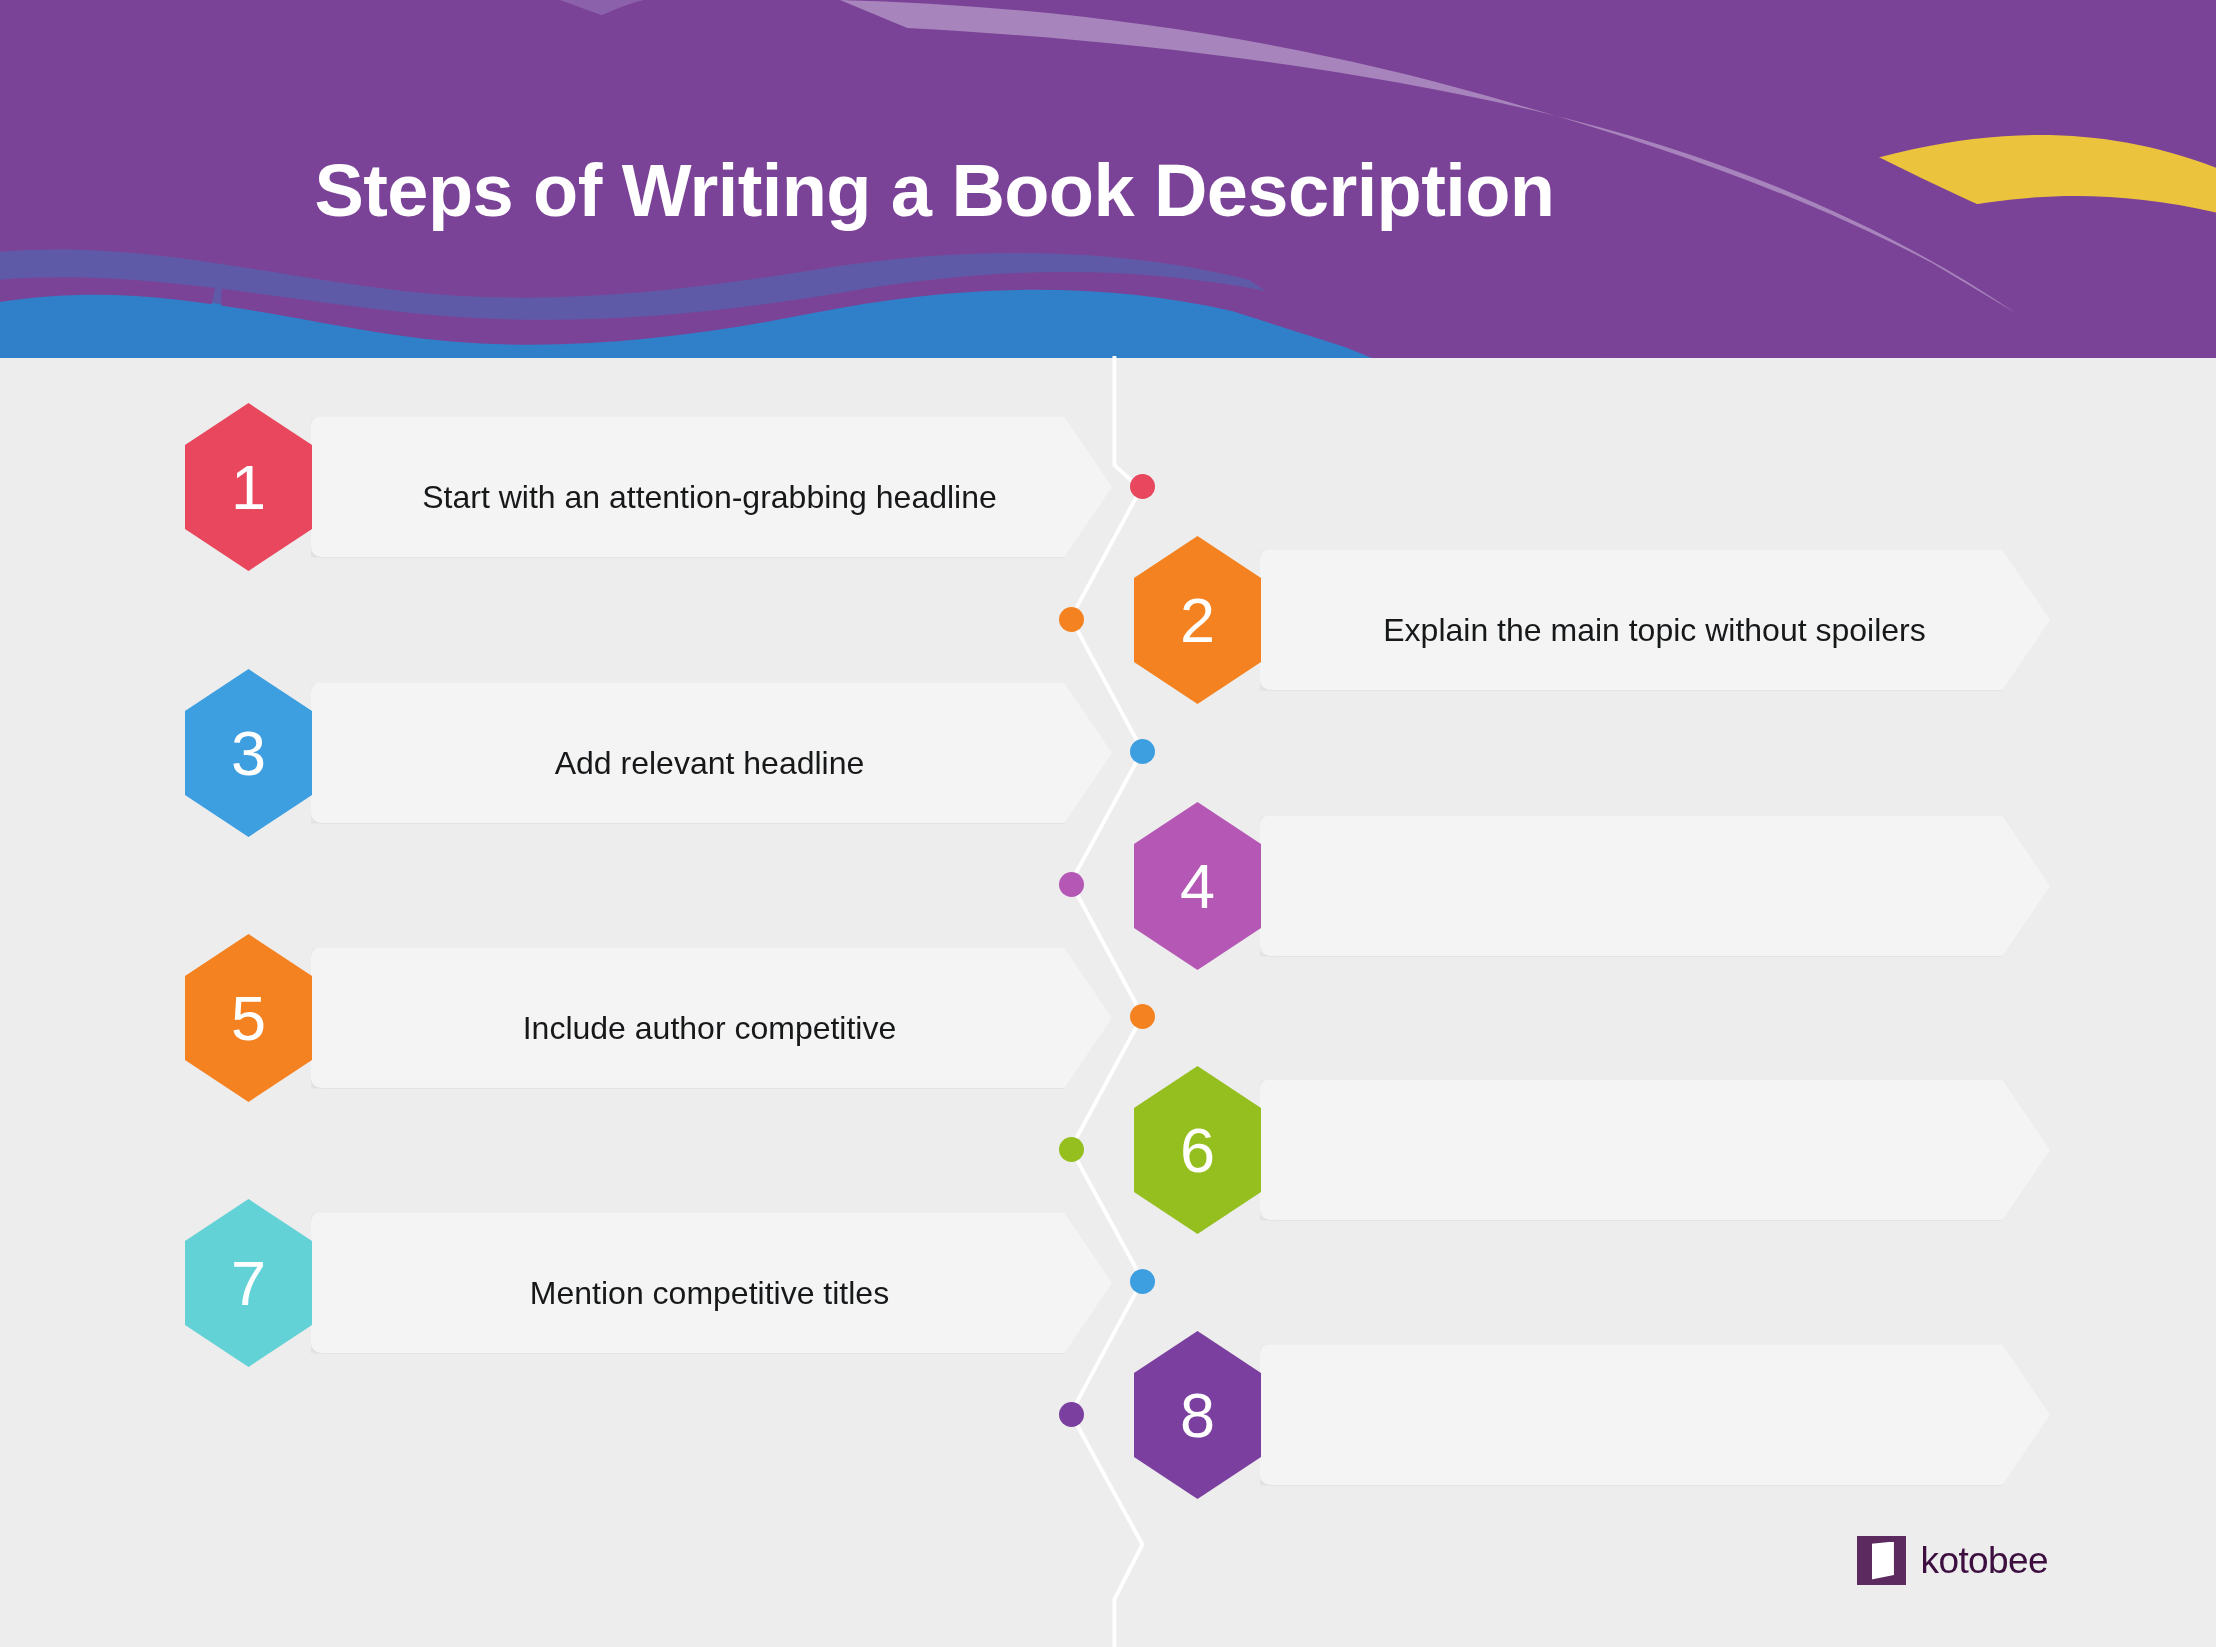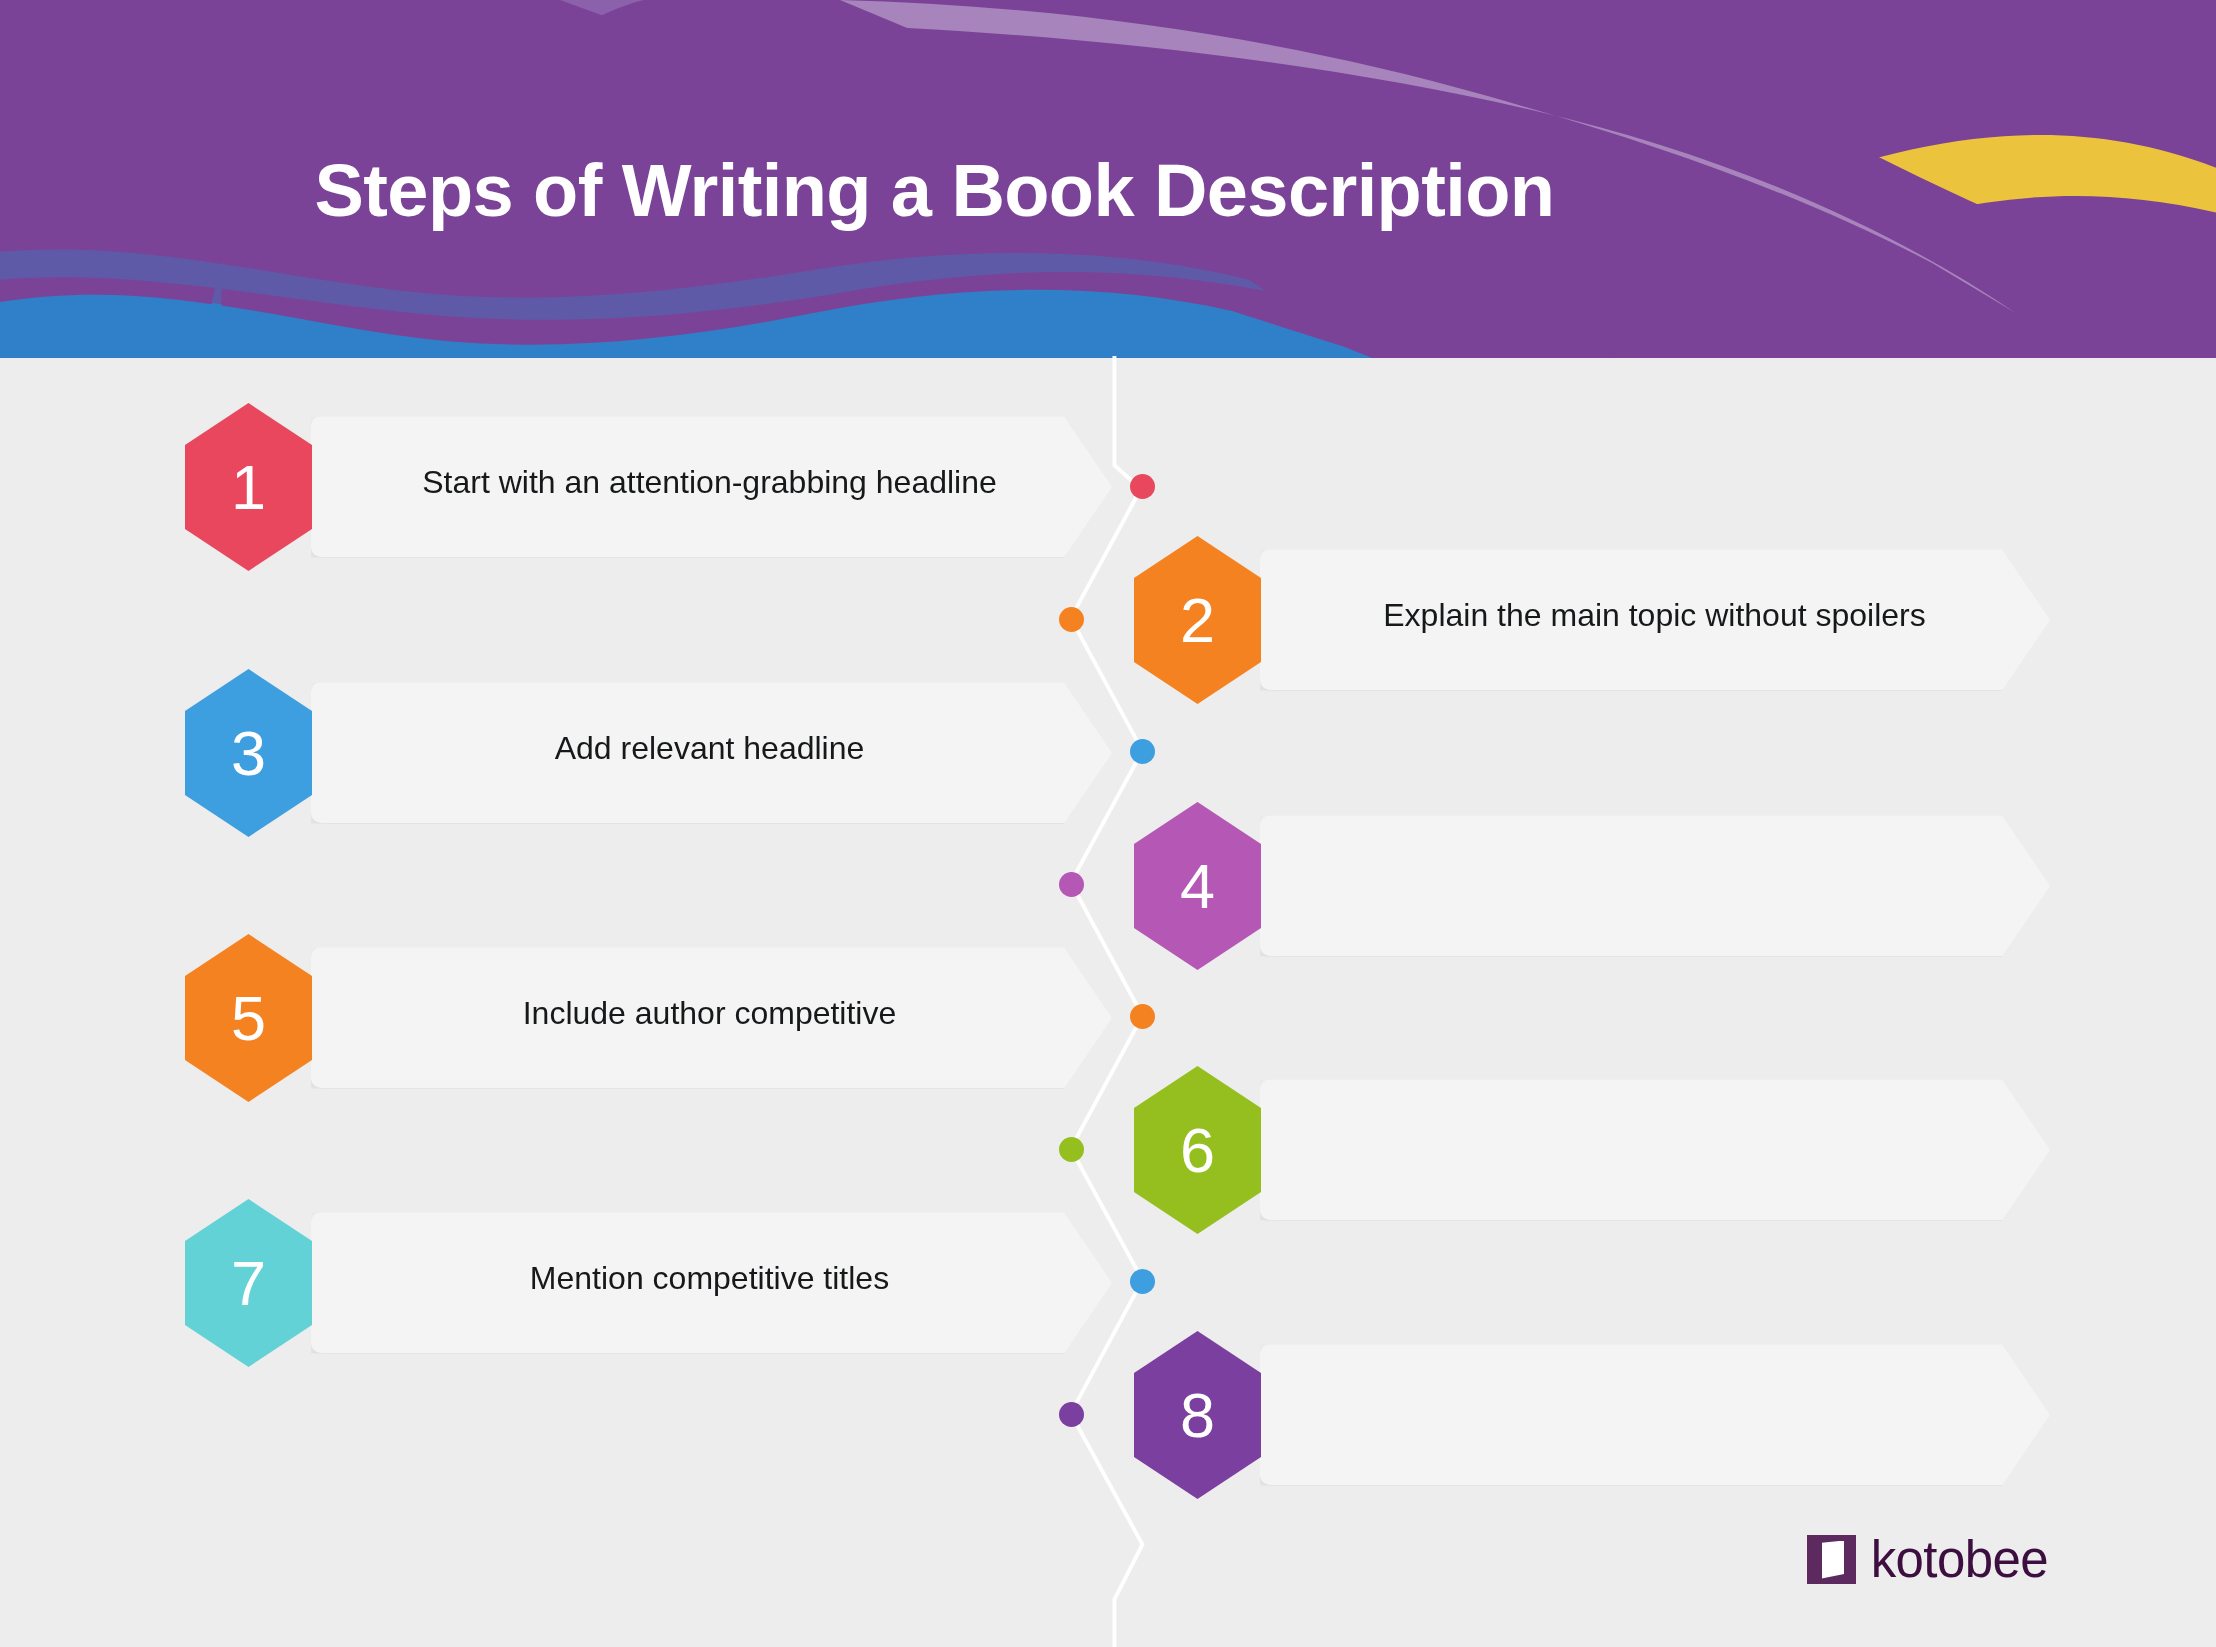--- a/index.html
+++ b/index.html
@@ -79,21 +79,21 @@
     display:flex;align-items:center;justify-content:center;
     color:#ffffff;
     font-size:63px;
     font-weight:400;
     z-index:2;
     filter:drop-shadow(0 5.6px 10px rgba(0,0,0,0.13));
   }
 
   .label{
     position:absolute;
-    top:9px;height:141px;
+    top:24px;height:141px;
     left:127px;
     display:flex;align-items:center;
     color:#16181a;
     font-size:32px;
     font-weight:400;
     z-index:3;
     white-space:nowrap;
   }
   .row.left .label{ left:127px; width:795px; justify-content:center; }
   .row.right .label{ left:127px; width:787px; justify-content:center; }
@@ -111,21 +111,21 @@
     position:relative;
     flex:none;
   }
   .logo-mark .page{
     position:absolute;left:14.6px;top:5.6px;
     width:22.4px;height:38px;
     background:#ffffff;
     clip-path:polygon(0 6%, 100% 0, 100% 88%, 0 100%);
   }
   .logo-text{
-    font-size:51px;
+    font-size:37px;
     color:#3d0f40;
     font-weight:400;
     letter-spacing:-0.6px;
     line-height:1;
     text-align:center;
   }
 </style>
 </head>
 <body>
 

